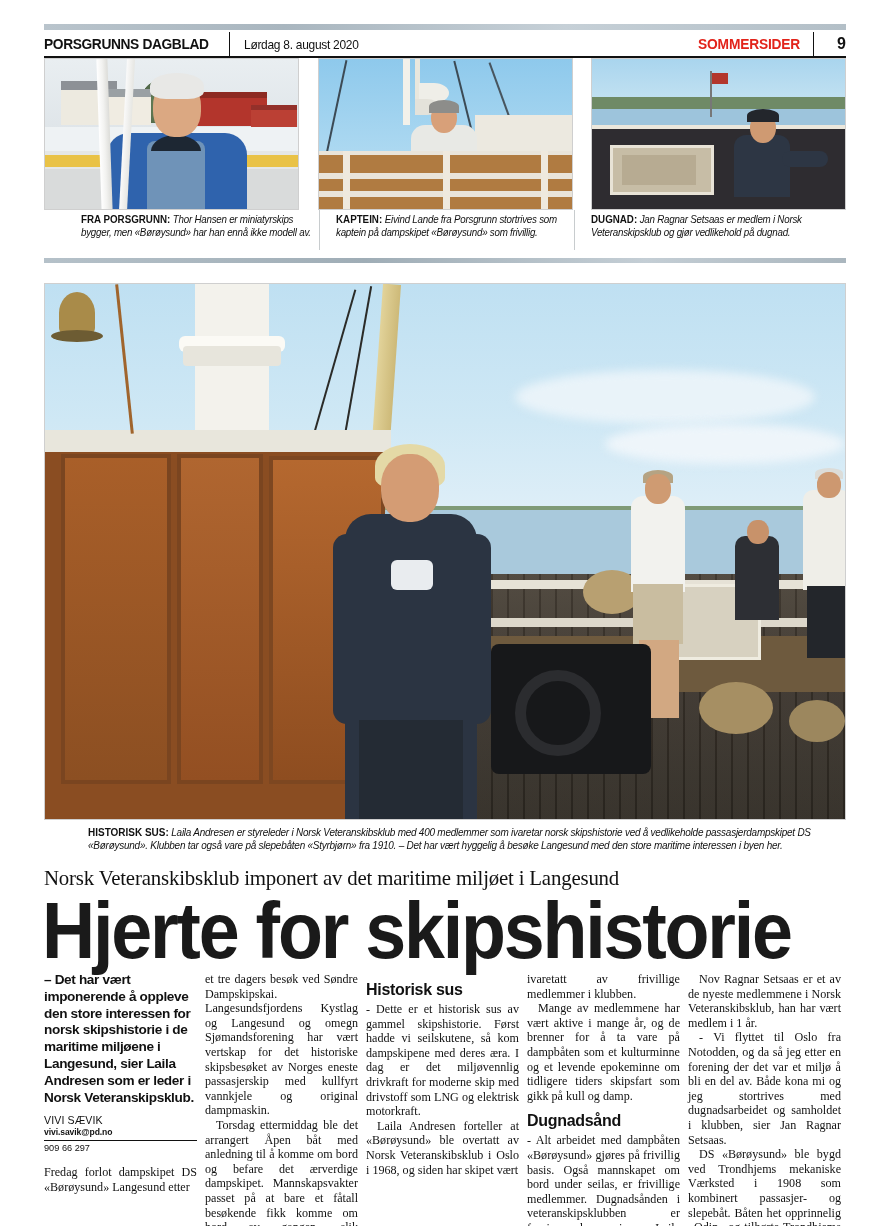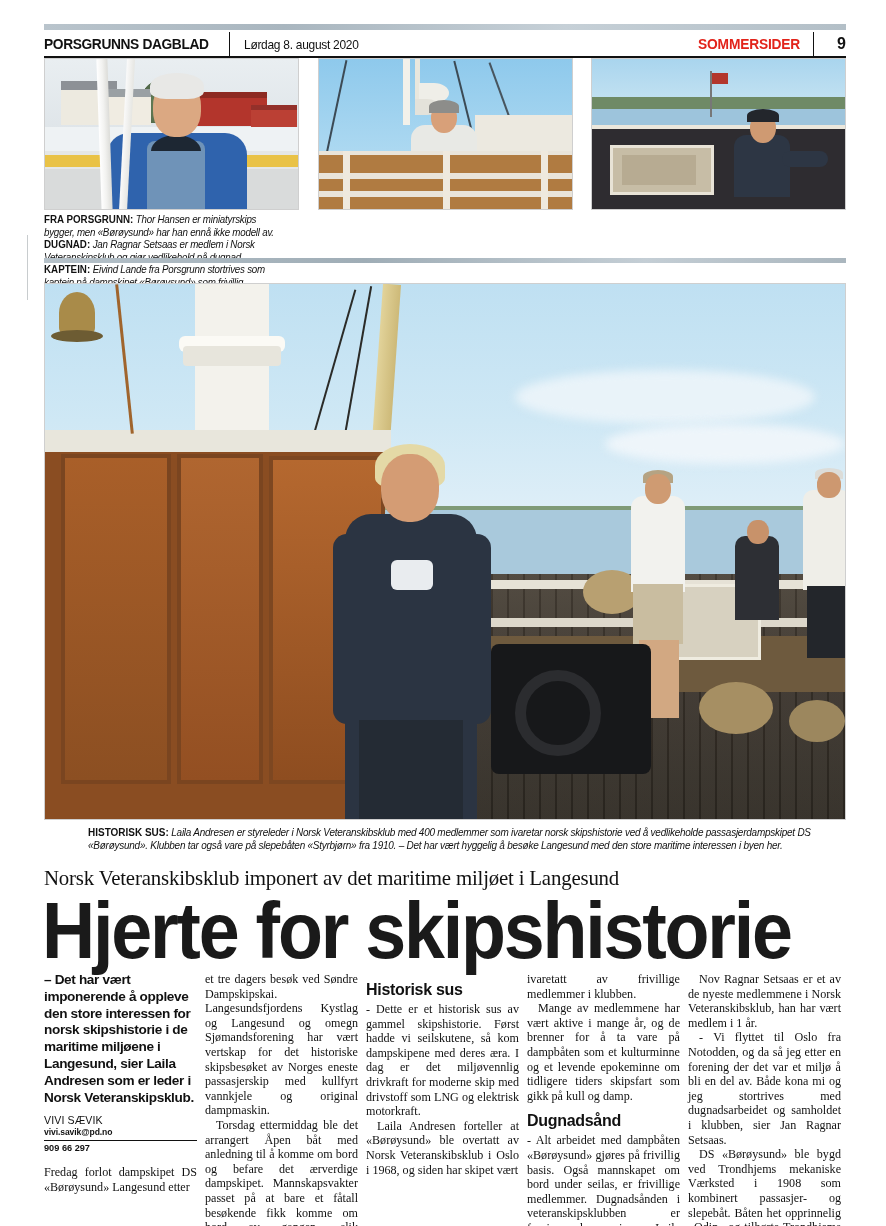--- a/index.html
+++ b/index.html
@@ -119,21 +119,21 @@
   .p3-bench2{position:absolute;left:30px;top:96px;width:74px;height:30px;background:#b7ab92;}
   .p3-flag{position:absolute;left:120px;top:14px;width:16px;height:11px;background:#b3362c;}
   .p3-pole{position:absolute;left:118px;top:12px;width:2px;height:46px;background:#777;}
   .p3-body{position:absolute;left:142px;top:76px;width:56px;height:62px;background:#2d3644;border-radius:12px 12px 0 0;}
   .p3-head{position:absolute;left:158px;top:54px;width:26px;height:30px;background:#cf9a72;border-radius:48%;}
   .p3-cap {position:absolute;left:155px;top:50px;width:32px;height:13px;background:#23262c;border-radius:50% 50% 0 0;}
   .p3-arm {position:absolute;left:190px;top:92px;width:46px;height:16px;background:#2d3644;border-radius:8px;}
 
   
   .capstrip { position:absolute; left:44px; top:214px; width:802px; height:40px;
-              display:flex; justify-content:space-between;flex-direction:column; }
+              display:flex; justify-content:flex-end; }
   .capcell { width:255px; position:relative; }
   .capcell.mid::before, .capcell.right::before {
     content:""; position:absolute; left:-17px; top:-4px; width:1px; height:40px; background:#c8ccce;
   }
   .cap {
     font-family:"Liberation Sans", sans-serif;
     font-size:10.2px; line-height:12.6px; font-style:italic; color:#111;
     letter-spacing:-0.25px; transform:scaleX(0.96); transform-origin:left;
   }
   .cap b { font-style:normal; font-weight:bold; letter-spacing:0px; }
@@ -237,21 +237,21 @@
   .byline-name {
     font-family:"Liberation Sans", sans-serif; font-size:10.6px; color:#111;
     letter-spacing:0.1px;
   }
   .byline-mail {
     font-family:"Liberation Sans", sans-serif; font-weight:bold; font-size:8.6px;
     color:#111; letter-spacing:-0.1px; margin-top:1px;
   }
   .byline-rule { height:1px; background:#111; margin:3px 0 2px 0; }
   .byline-phone {
-    font-family:"Liberation Sans", sans-serif; font-weight:bold; font-size:9.2px;
+    font-family:"Liberation Sans", sans-serif; font-weight:normal; font-size:9.2px;
     color:#111; letter-spacing:0px; margin-bottom:12px;
   }
   p.body {
     font-family:"Liberation Serif", serif; font-size:12.1px; line-height:14.6px;
     color:#111; text-align:justify; text-indent:11px; margin:0;
     hyphens:auto; -webkit-hyphens:auto;
   }
   p.body.noind { text-indent:0; }
   h3.sub {
     font-family:"Liberation Sans", sans-serif; font-weight:bold; font-size:16px;
@@ -334,25 +334,25 @@
       <div class="p3-arm"></div>
       <div class="p3-head"></div>
       <div class="p3-cap"></div>
     </div>
   </div>
 
   <div class="capstrip">
     <div class="capcell left">
       <div class="cap"><b>FRA PORSGRUNN:</b> <span>Thor Hansen er miniatyrskips bygger, men «Børøysund» har han ennå ikke modell av.</span></div>
     </div>
+    <div class="capcell mid">
+      <div class="cap"><b>KAPTEIN:</b> <span>Eivind Lande fra Porsgrunn stortrives som kaptein på dampskipet «Børøysund» som frivillig.</span></div>
+    </div>
     <div class="capcell right">
       <div class="cap"><b>DUGNAD:</b> <span>Jan Ragnar Setsaas er medlem i Norsk Veteranskipsklub og gjør vedlikehold på dugnad.</span></div>
-    </div>
-    <div class="capcell mid">
-      <div class="cap"><b>KAPTEIN:</b> <span>Eivind Lande fra Porsgrunn stortrives som kaptein på dampskipet «Børøysund» som frivillig.</span></div>
     </div>
   </div>
 
   <div class="div2"></div>
 
   <div class="mainphoto">
     <div class="mp-sky"></div>
     <div class="mp-cloud1"></div>
     <div class="mp-cloud2"></div>
     <div class="mp-land"></div>

